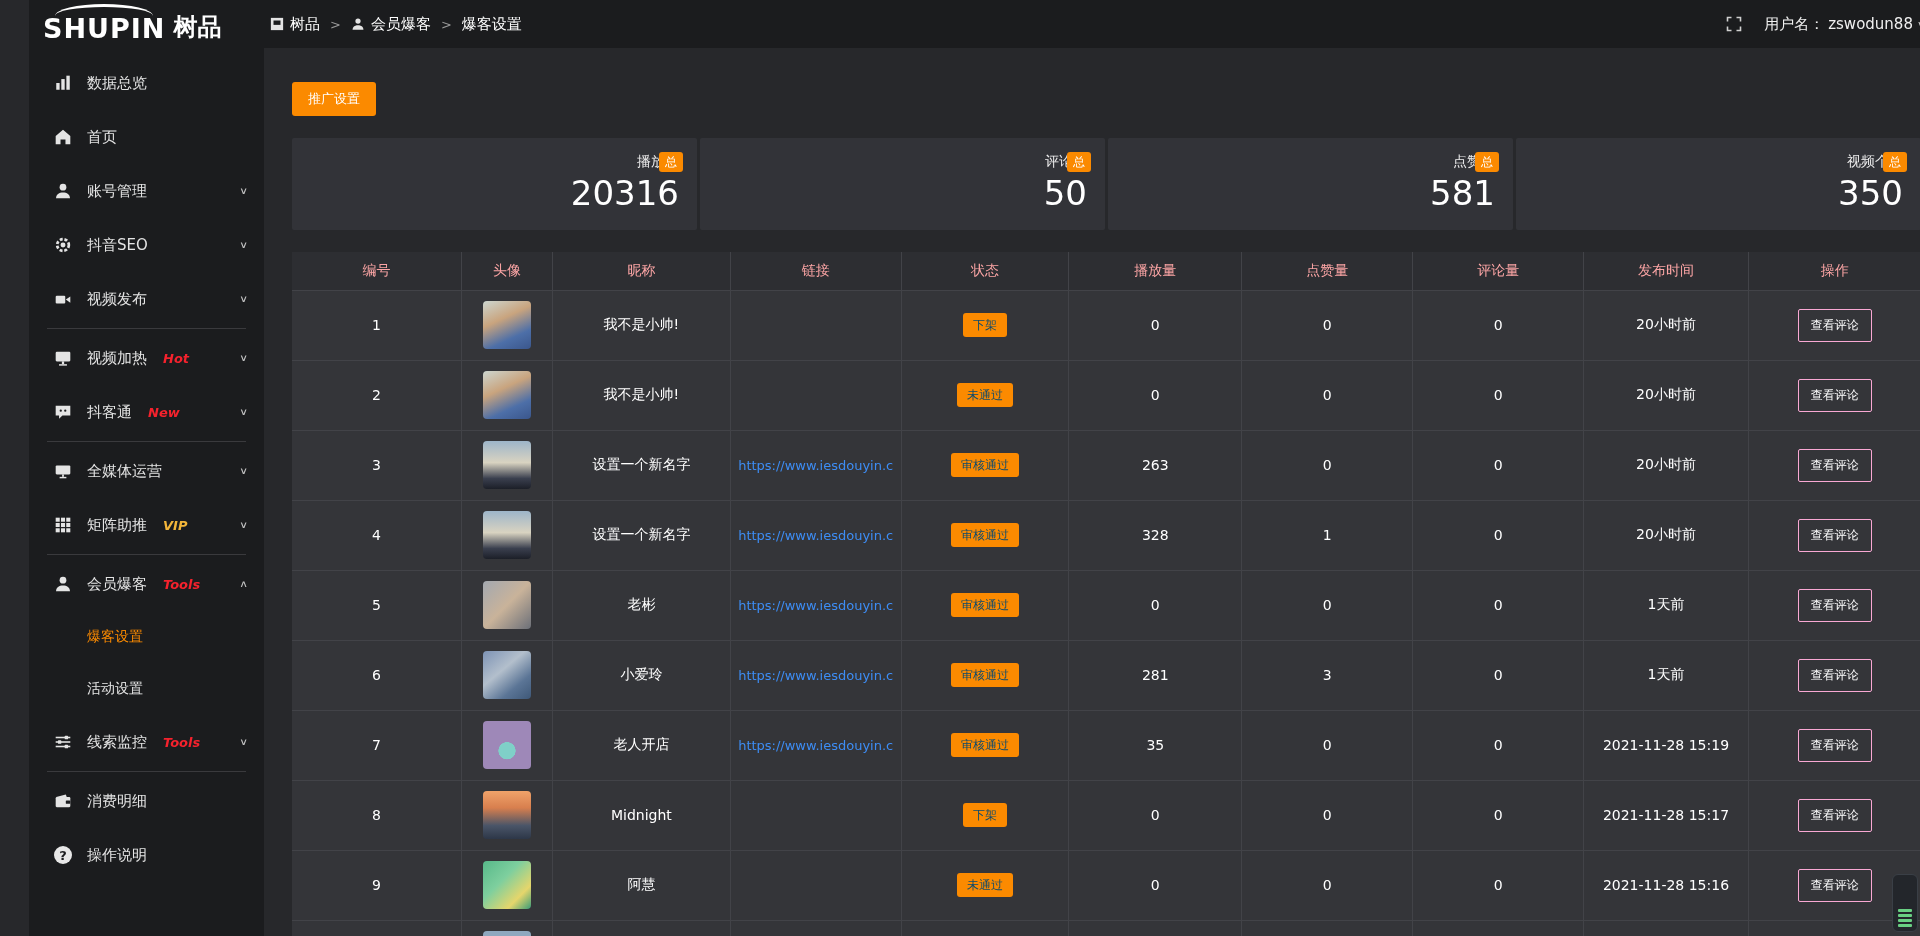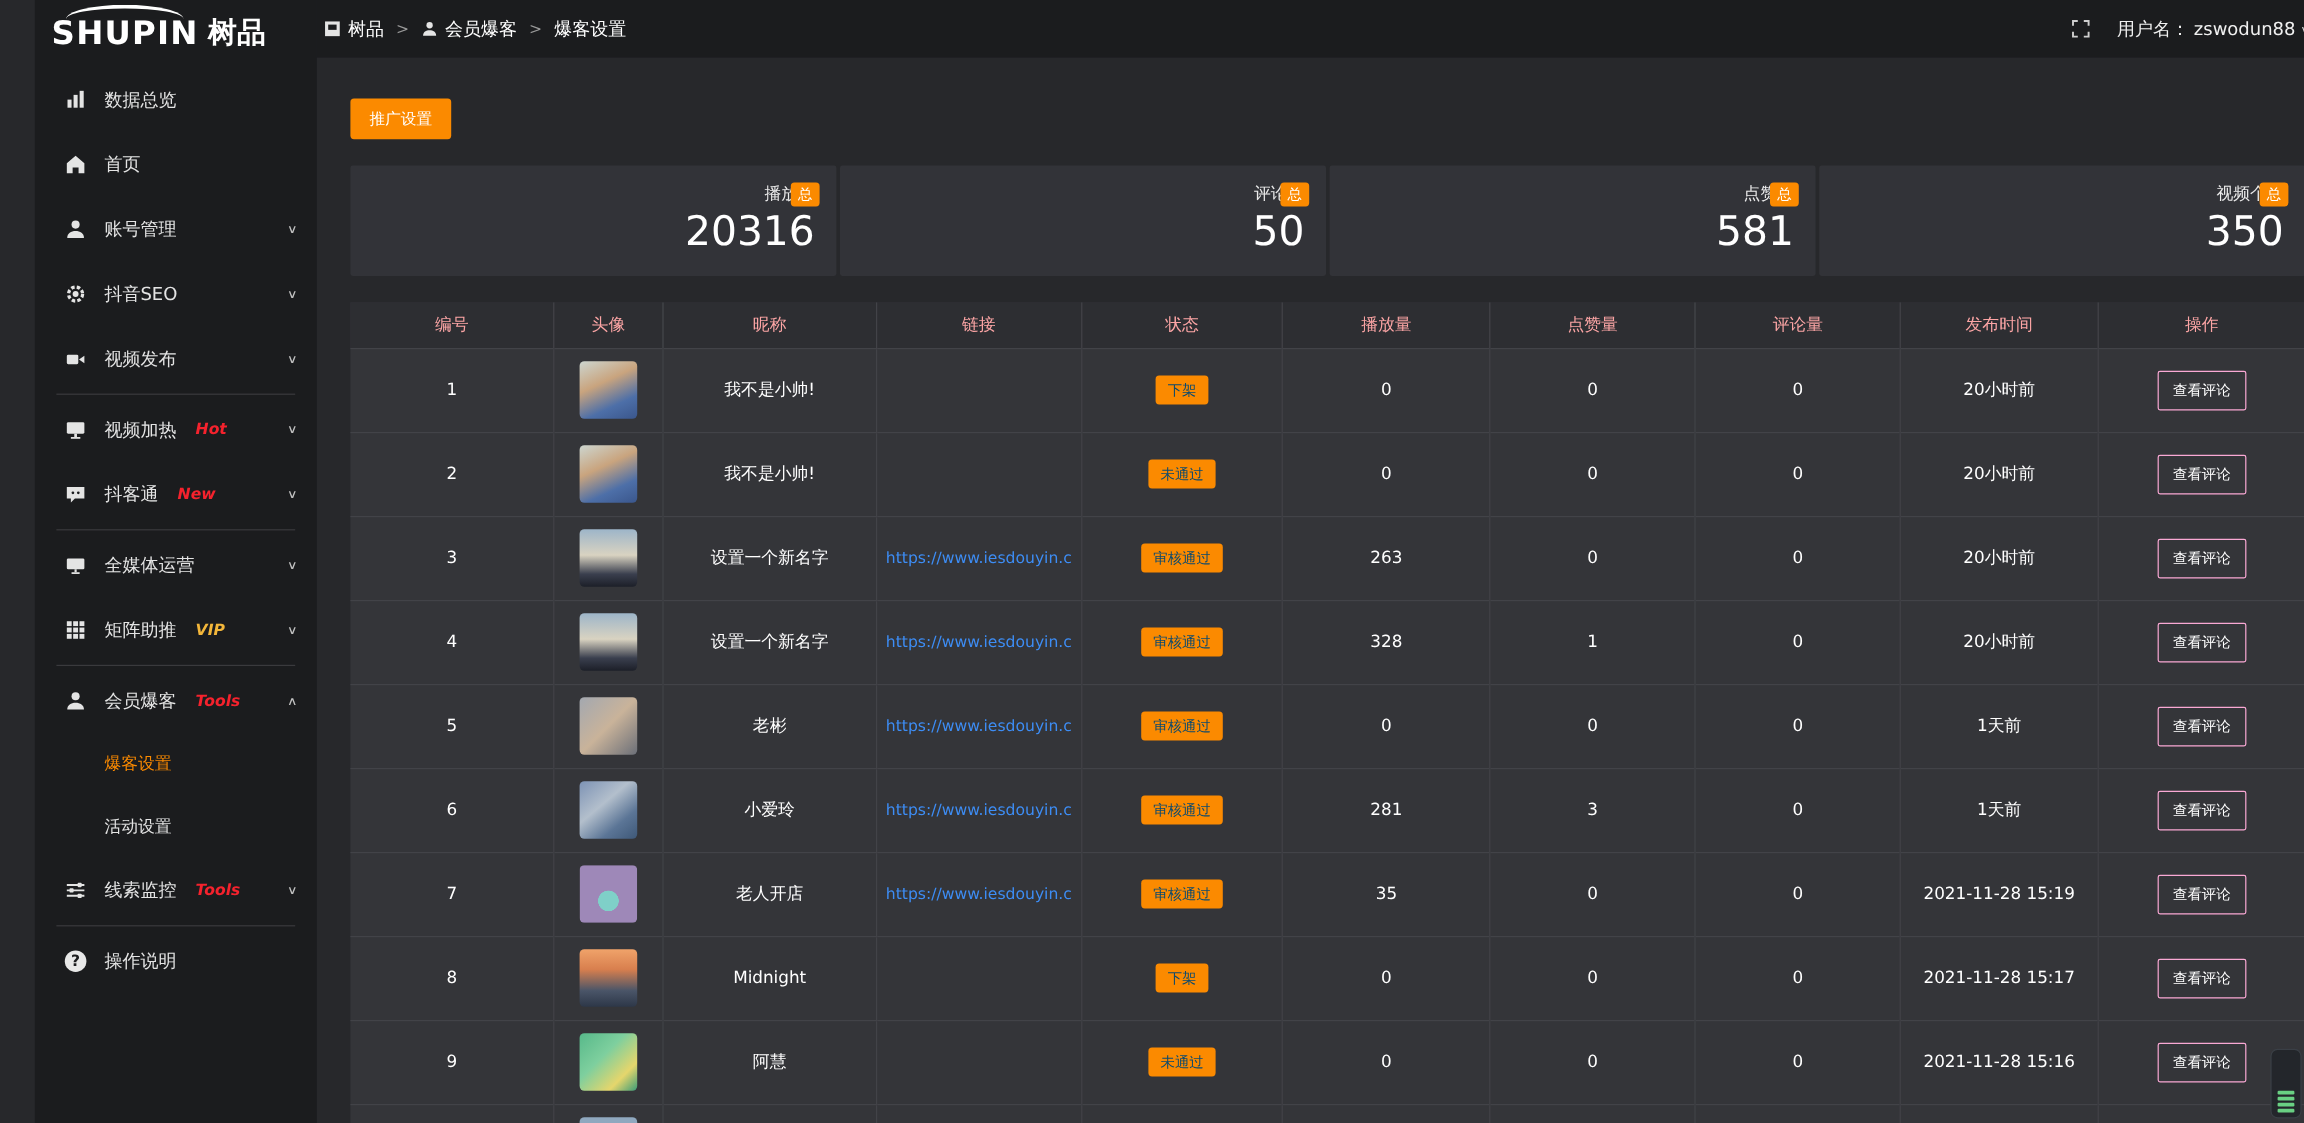--- a/index.html
+++ b/index.html
@@ -245,20 +245,30 @@
               </g>
             </svg>
           </span>
         <span class="nav-label">线索监控</span>
         <span class="nav-tag tag-red">Tools</span>
         <span class="nav-caret">∨</span>
       </div>
 
       <div class="nav-divider"></div>
 
+      <div class="nav-item">
+        <span class="nav-icon">
+            <svg viewBox="0 0 16 16">
+              <path d="M2 4.5l8.5-2.3.8 2.3Z" fill="#e4e4e4"></path>
+              <rect x="1.5" y="4.5" width="13" height="9" rx="1" fill="#e4e4e4"></rect>
+              <rect x="10.5" y="7.5" width="4" height="3" rx="0.6" fill="#1b1c1e"></rect>
+            </svg>
+          </span>
+        <span class="nav-label">消费明细</span>
+      </div>
 
       <div class="nav-item">
         <span class="nav-icon">
             <span class="q-icon">?</span>
           </span>
         <span class="nav-label">操作说明</span>
       </div>
 
     </nav>
   </aside>

